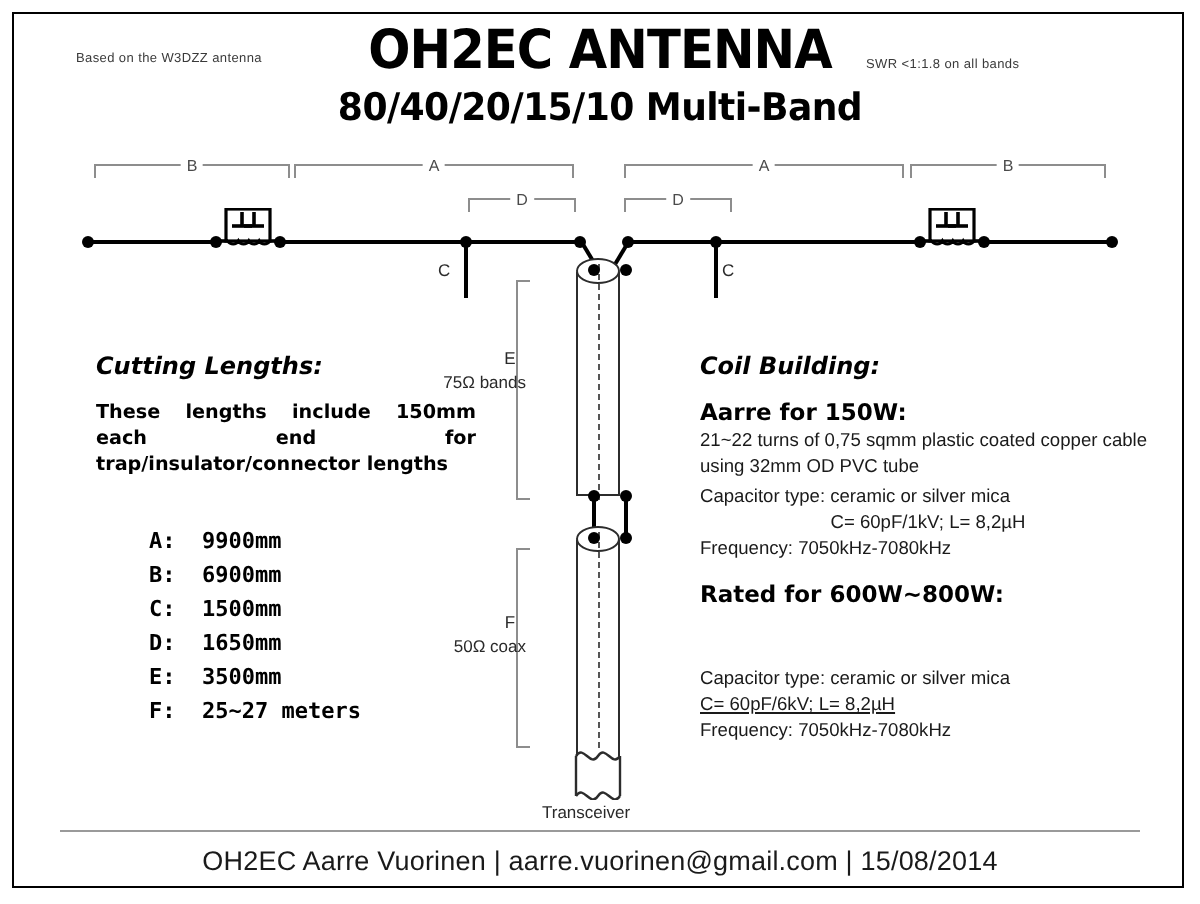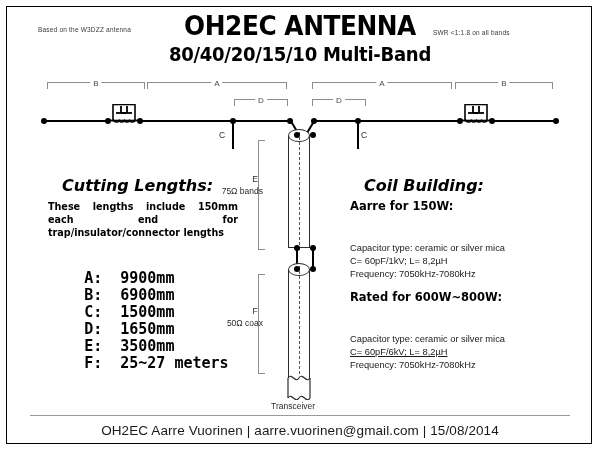--- a/index.html
+++ b/index.html
@@ -139,43 +139,42 @@
     width: 0;
     border-left: 1px dashed #555;
   }
 
   
   .sec-head {
     position: absolute;
     font-family: "DejaVu Sans", sans-serif;
     font-weight: bold;
     font-style: italic;
-    font-size: 16px;
-    margin-left: 14px;
+    font-size: 12px;
   }
   .body-txt {
     position: absolute;
     font-size: 9.2px;
     color: #1c1c1c;
     line-height: 12px;
   }
   #cut-note {
     width: 190px;
     font-family: "DejaVu Sans", sans-serif;
     font-weight: bold;
     font-size: 9.6px;
     line-height: 13px;
     text-align: justify;
     color: #000;
   }
   .len-row {
     position: absolute;
     font-family: "DejaVu Sans Mono", monospace;
     font-weight: bold;
-    font-size: 15px;
+    font-size: 11px;
     white-space: pre;
   }
   .rated {
     position: absolute;
     font-family: "DejaVu Sans", sans-serif;
     font-weight: bold;
     font-size: 11.5px;
   }
   .spec {
     position: absolute;
@@ -348,22 +347,23 @@
   <div class="len-row" style="left:48px; top:319px;">
     <span>E:</span><span>  </span><span>3500mm</span>
   </div>
   <div class="len-row" style="left:48px; top:336px;">
     <span>F:</span><span>  </span><span>25~27 meters</span>
   </div>
 
   <div class="sec-head" style="left:350px; top:176px;">Coil Building:</div>
 
   <div class="rated" style="left:350px; top:199px;">Aarre for 150W:</div>
+  <div class="spec" style="left:350px; top:214px;">21~22 turns of 0,75 sqmm plastic coated copper cable using 32mm OD PVC tube</div>
   <div class="spec" style="left:350px; top:242px;">Capacitor type: ceramic or silver mica</div>
-  <div class="spec" style="left:350px; top:255px;">C= 60pF/1kV; L= 8,2µH</div>
+  <div class="spec" style="left:350px; top:255px;text-align:center;">C= 60pF/1kV; L= 8,2µH</div>
   <div class="spec" style="left:350px; top:268px;">Frequency: 7050kHz-7080kHz</div>
 
   <div class="rated" style="left:350px; top:290px;">Rated for 600W~800W:</div>
   <div class="spec" style="left:350px; top:333px;">Capacitor type: ceramic or silver mica</div>
   <div class="spec" style="left:350px; top:346px;text-decoration:underline;">C= 60pF/6kV; L= 8,2µH</div>
   <div class="spec" style="left:350px; top:359px;">Frequency: 7050kHz-7080kHz</div>
 
   <div id="footer-rule"></div>
   <div id="footer">OH2EC Aarre Vuorinen  |  aarre.vuorinen@gmail.com   |  15/08/2014</div>
 </div>

